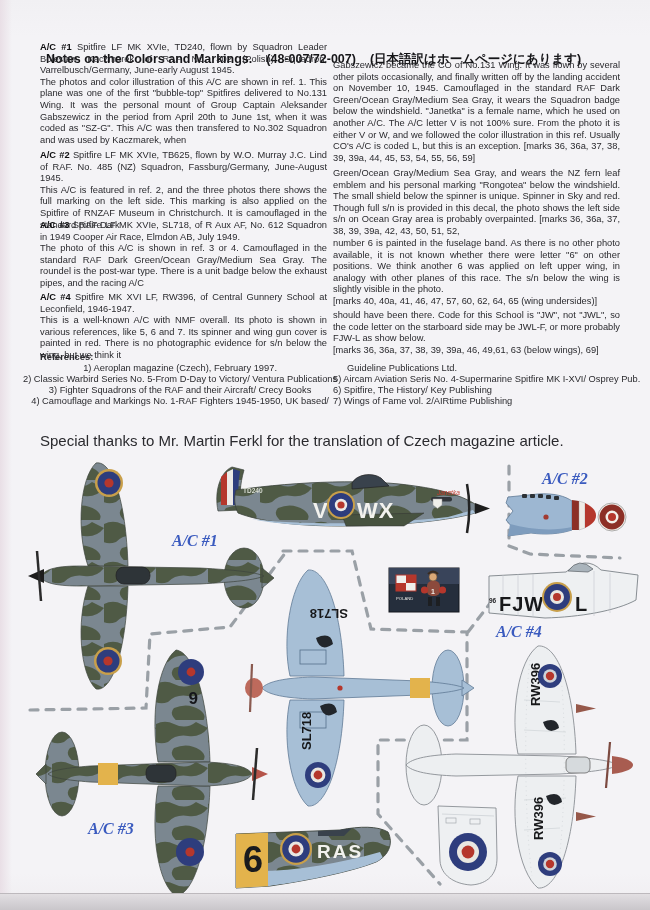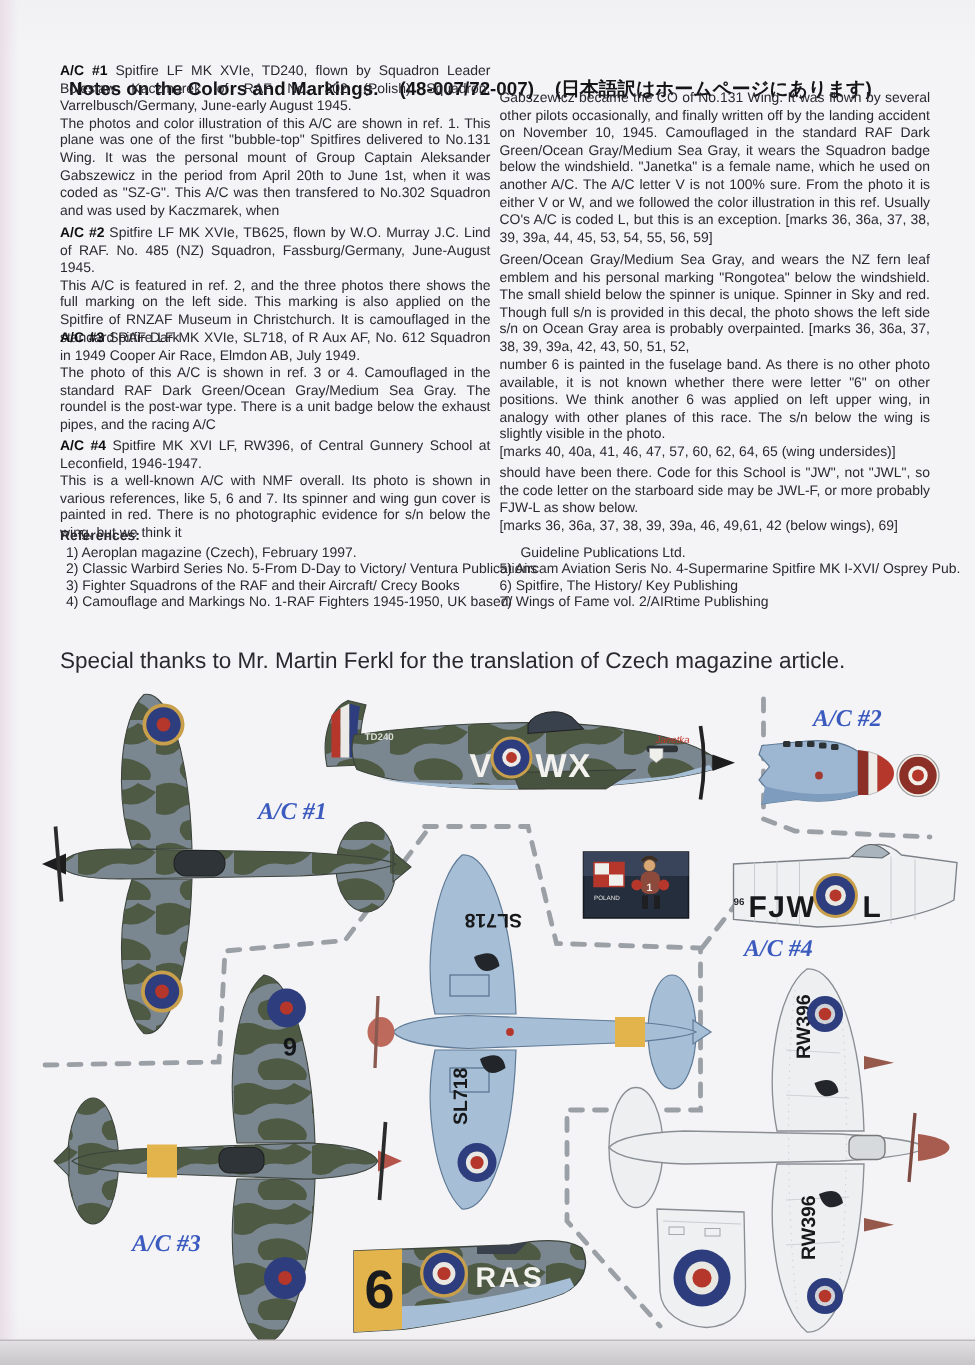--- a/index.html
+++ b/index.html
@@ -48,24 +48,24 @@
   <div class="col Rc" style="top:150px"><span>Green/Ocean Gray/Medium Sea Gray, and wears the NZ fern leaf emblem and his personal marking "Rongotea" below the windshield. The small shield below the spinner is unique. Spinner in Sky and red. Though full s/n is provided in this decal, the photo shows the left side s/n on Ocean Gray area is probably overpainted. [marks 36, 36a, 37, 38, 39, 39a, 42, 43, 50, 51, 52,</span></div>
 
   <div class="col Lc" style="top:220px"><b>A/C #3</b> <span>Spitfire LF MK XVIe, SL718, of R Aux AF, No. 612 Squadron in 1949 Cooper Air Race, Elmdon AB, July 1949.
 The photo of this A/C is shown in ref. 3 or 4. Camouflaged in the standard RAF Dark Green/Ocean Gray/Medium Sea Gray. The roundel is the post-war type. There is a unit badge below the exhaust pipes, and the racing A/C</span></div>
   <div class="col Rc" style="top:220px"><span>number 6 is painted in the fuselage band. As there is no other photo available, it is not known whether there were letter "6" on other positions. We think another 6 was applied on left upper wing, in analogy with other planes of this race. The s/n below the wing is slightly visible in the photo.
 [marks 40, 40a, 41, 46, 47, 57, 60, 62, 64, 65 (wing undersides)]</span></div>
 
   <div class="col Lc" style="top:292px"><b>A/C #4</b> <span>Spitfire MK XVI LF, RW396, of Central Gunnery School at Leconfield, 1946-1947.
 This is a well-known A/C with NMF overall. Its photo is shown in various references, like 5, 6 and 7. Its spinner and wing gun cover is painted in red. There is no photographic evidence for s/n below the wing, but we think it</span></div>
   <div class="col Rc" style="top:292px"><span>should have been there. Code for this School is "JW", not "JWL", so the code letter on the starboard side may be JWL-F, or more probably FJW-L as show below.
-[marks 36, 36a, 37, 38, 39, 39a, 46, 49,61, 42 (below wings), 69]</span></div>
+[marks 36, 36a, 37, 38, 39, 39a, 46, 49,61, 63 (below wings), 69]</span></div>
 
   <div class="refs-head">References:</div>
-  <div class="reflist left" style="left:44px;top:363px;">
+  <div class="reflist left" style="left:23px;top:363px;text-align:center;">
     <div>1) Aeroplan magazine (Czech), February 1997.</div>
     <div>2) Classic Warbird Series No. 5-From D-Day to Victory/ Ventura Publications</div>
     <div>3) Fighter Squadrons of the RAF and their Aircraft/ Crecy Books</div>
     <div>4) Camouflage and Markings No. 1-RAF Fighters 1945-1950, UK based/</div>
   </div>
   <div class="reflist right" style="left:333px;top:363px;">
     <div>Guideline Publications Ltd.</div>
     <div>5) Aircam Aviation Seris No. 4-Supermarine Spitfire MK I-XVI/ Osprey Pub.</div>
     <div>6) Spitfire, The History/ Key Publishing</div>
     <div>7) Wings of Fame vol. 2/AIRtime Publishing</div>

